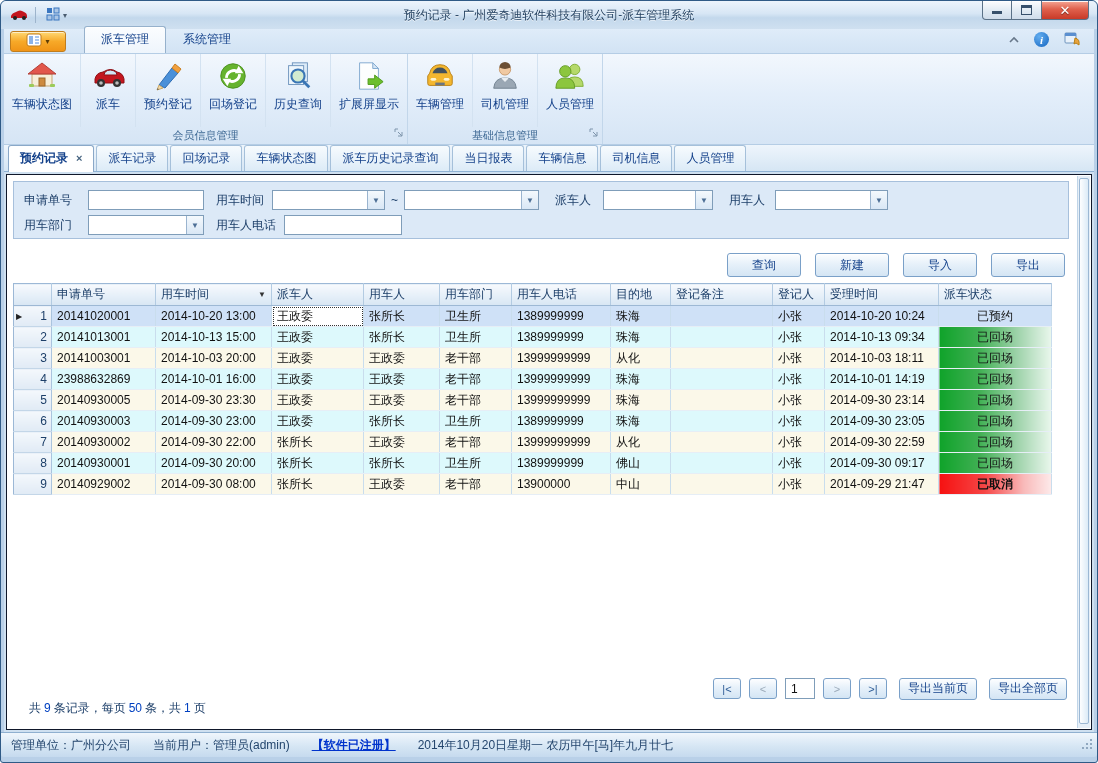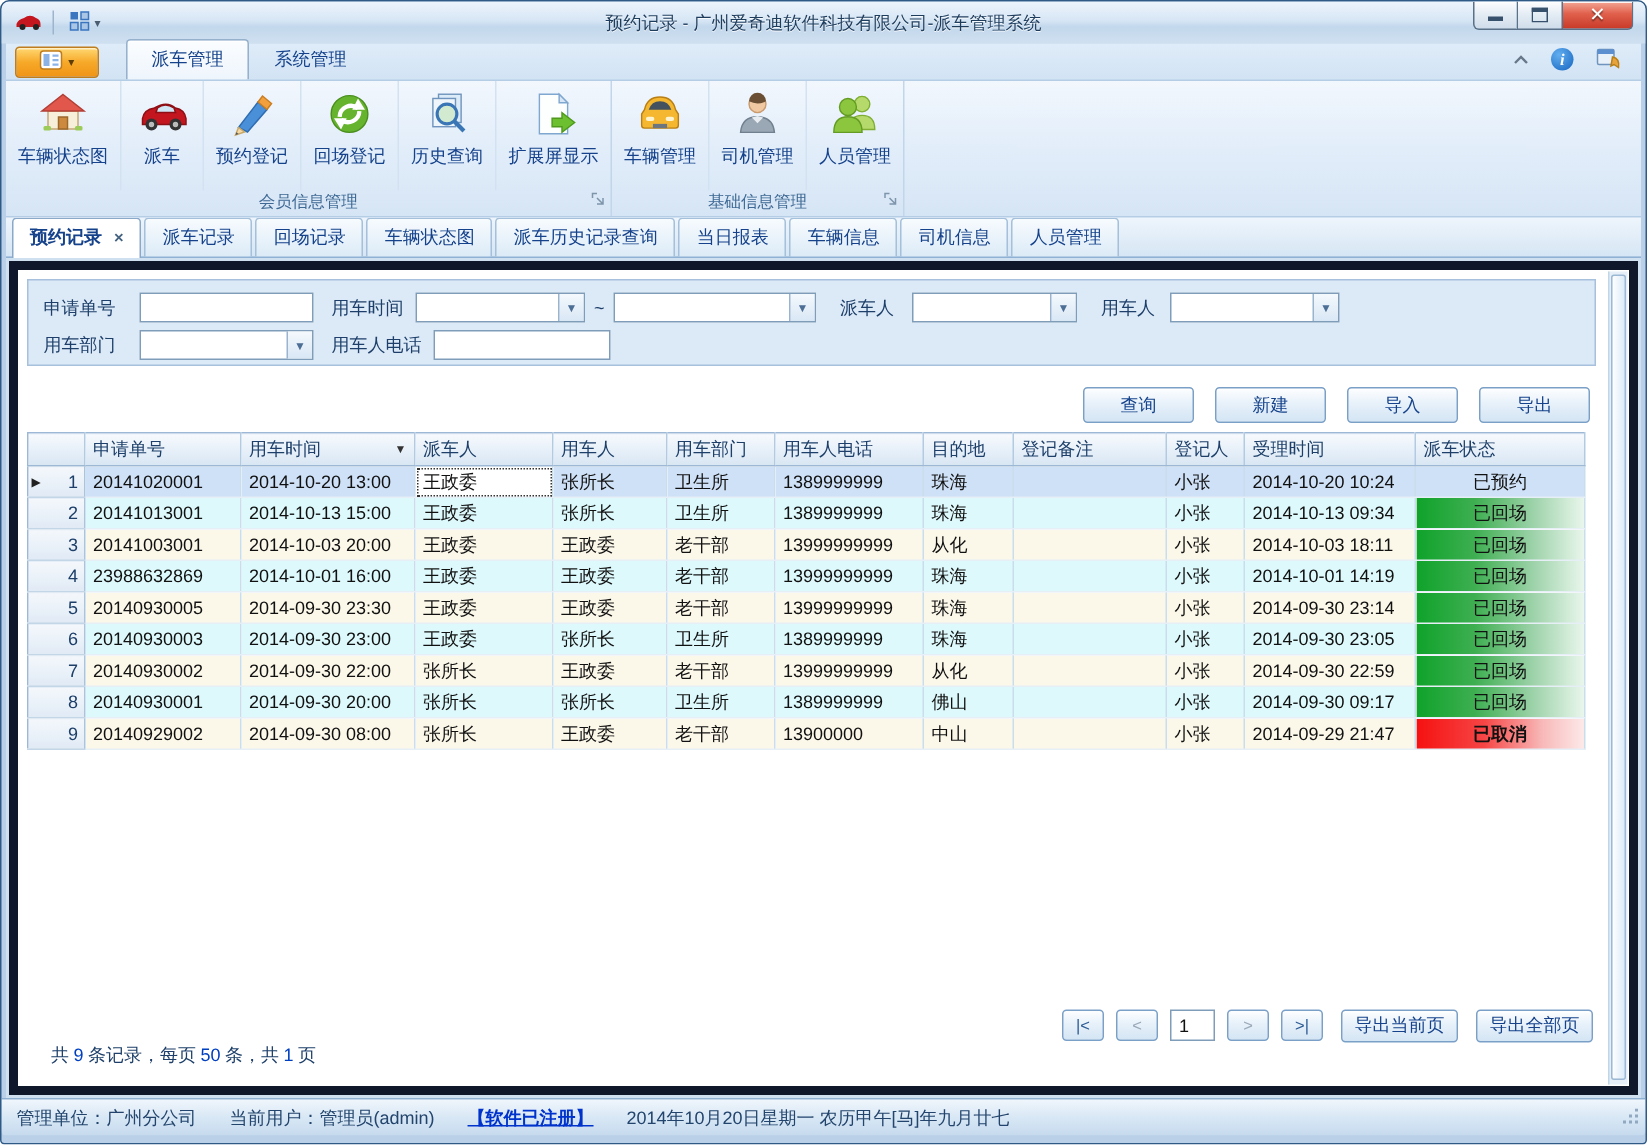--- a/index.html
+++ b/index.html
@@ -40,21 +40,21 @@
   .launcher { position: absolute; right: 3px; bottom: 3px; }
 
   
   .doctabs { height: 27px; background: linear-gradient(#eef5fc, #d6e6f4); display: flex; align-items: flex-end; padding: 3px 4px 0; border-bottom: 1px solid #8fb2d4; }
   .dtab { padding: 4px 11px; margin-right: 2px; color: #15428b; border: 1px solid #a5c0da; border-bottom: none; border-radius: 3px 3px 0 0; background: linear-gradient(#f7fbfe, #dcebf7); white-space: nowrap; }
   .dtab.active { background: #fff; border-color: #8aa8c8; position: relative; margin-bottom: -1px; padding-bottom: 5px; font-weight: bold; }
   .dtab .closex { margin-left: 8px; color: #44627f; font-weight: bold; font-size: 11px; }
 
   
   .content { height: 560px; background: #cfe0f0; padding: 2px; position: relative; }
-  .page { background: #fff; border: 6px solid #0f172a; height: 100%; position: relative; }
+  .page { background: #fff; border: 1px solid #0f172a; height: 100%; position: relative; }
   .vscroll { position: absolute; top: 1px; right: 1px; bottom: 1px; width: 13px; background: #e6eff8; border-left: 1px solid #c0d5e8; }
   .vthumb { margin: 2px 1px; height: 99%; background: linear-gradient(90deg, #fdfeff, #dcebf7); border: 1px solid #9cb8d4; border-radius: 2px; }
 
   .filter-panel { position: absolute; left: 6px; top: 6px; right: 22px; height: 58px; background: #dce9f7; border: 1px solid #a7c0dc; padding: 7px 10px; }
   .frow { display: flex; align-items: center; height: 22px; margin-bottom: 3px; }
   .flbl { color: #1d3f69; white-space: nowrap; }
   .tbox { height: 20px; background: #fff; border: 1px solid #7f9db9; }
   .combo { height: 20px; background: #fff; border: 1px solid #7f9db9; display: flex; justify-content: flex-end; }
   .combo .arrow { width: 17px; height: 100%; background: linear-gradient(#f4f9fd, #d9e7f5); border-left: 1px solid #9ab4cf; color: #4d6f96; font-size: 8px; display: flex; align-items: center; justify-content: center; }
 

